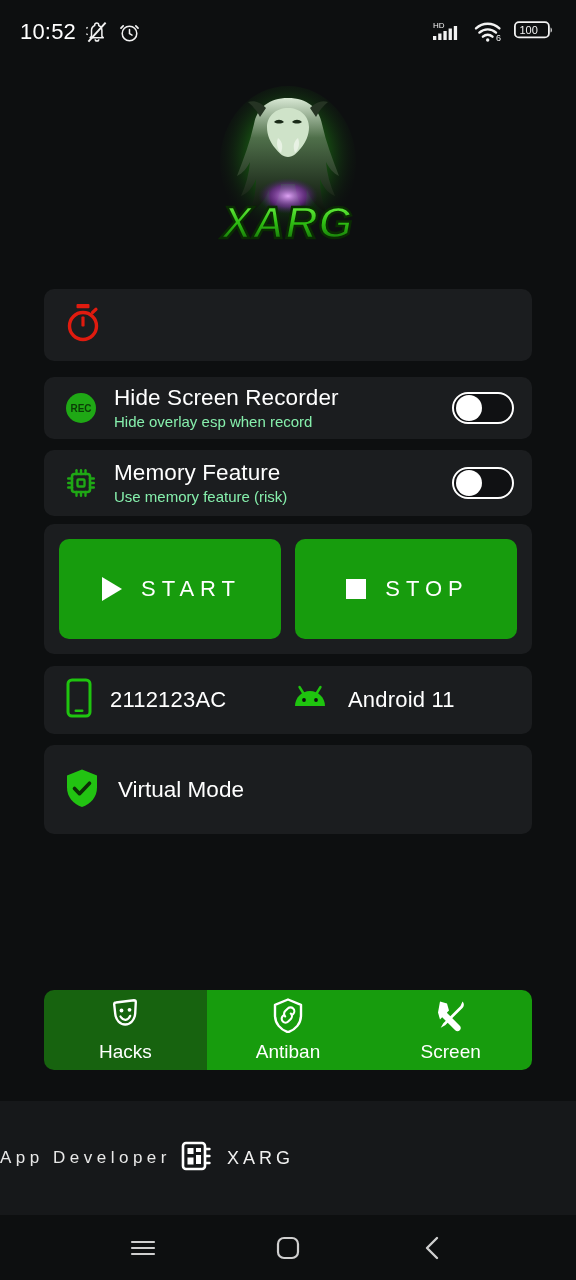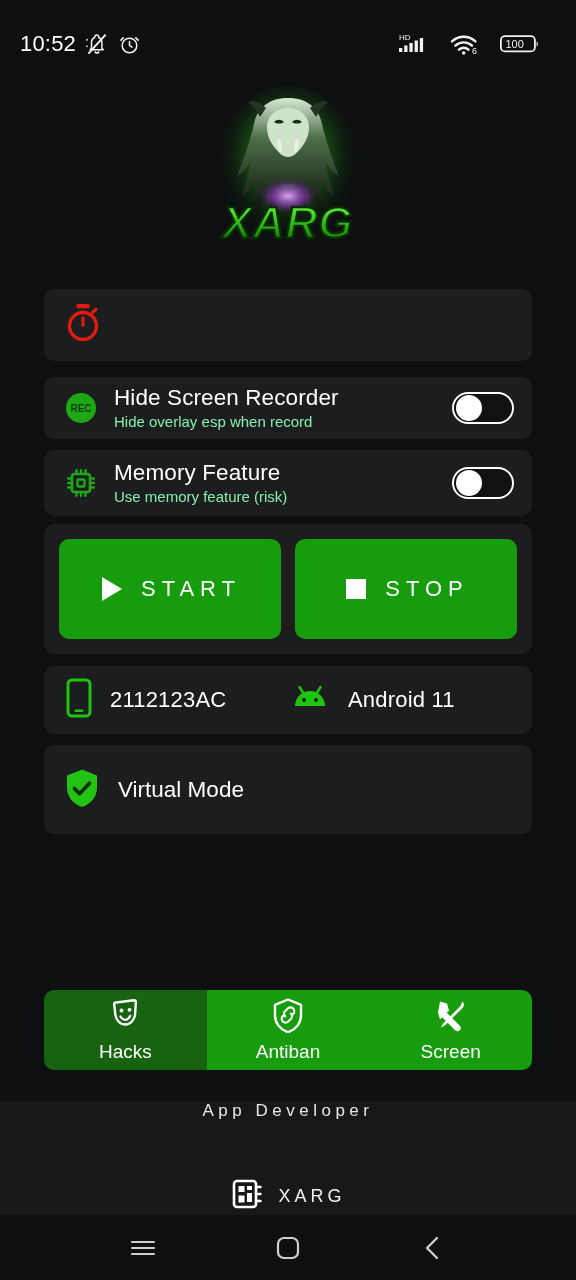--- a/index.html
+++ b/index.html
@@ -14,31 +14,31 @@
     position: relative;
     width: 576px;
     height: 1280px;
     background: #0d0f10;
     overflow: hidden;
   }
 
   
   .statusbar {
     position: absolute;
-    top: 16px; left: 0; right: 0;
+    top: 4px; left: 0; right: 0;
     height: 56px;
     display: flex;
     align-items: center;
     justify-content: space-between;
-    padding: 0 36px 0 20px;
+    padding: 0 22px 0 20px;
     box-sizing: border-box;
     color: #f2f2f2;
   }
   .sb-left { display: flex; align-items: center; gap: 9px; }
-  .sb-right { display: flex; align-items: center; gap: 20px; }
+  .sb-right { display: flex; align-items: flex-start; gap: 10px; }
   .sb-time {
     font-size: 22px;
     letter-spacing: 0.2px;
     color: #ffffff;
   }
   .sb-icon { display: flex; align-items: center; }
 
   
   .logo-wrap {
     position: absolute;
@@ -200,23 +200,23 @@
   }
 
   
   .footer {
     position: absolute;
     left: 0; right: 0;
     top: 1101px;
     height: 114px;
     background: #16181a;
     display: flex;
-    flex-direction: column;
-    align-items: center;
-    justify-content: space-between;
+    flex-direction: row;
+    align-items: center;
+    justify-content: flex-start;
     gap: 8px;
   }
   .footer-title {
     color: #e8e8e8;
     font-size: 17px;
     letter-spacing: 4.5px;
   }
   .footer-dev {
     display: flex;
     align-items: center;

